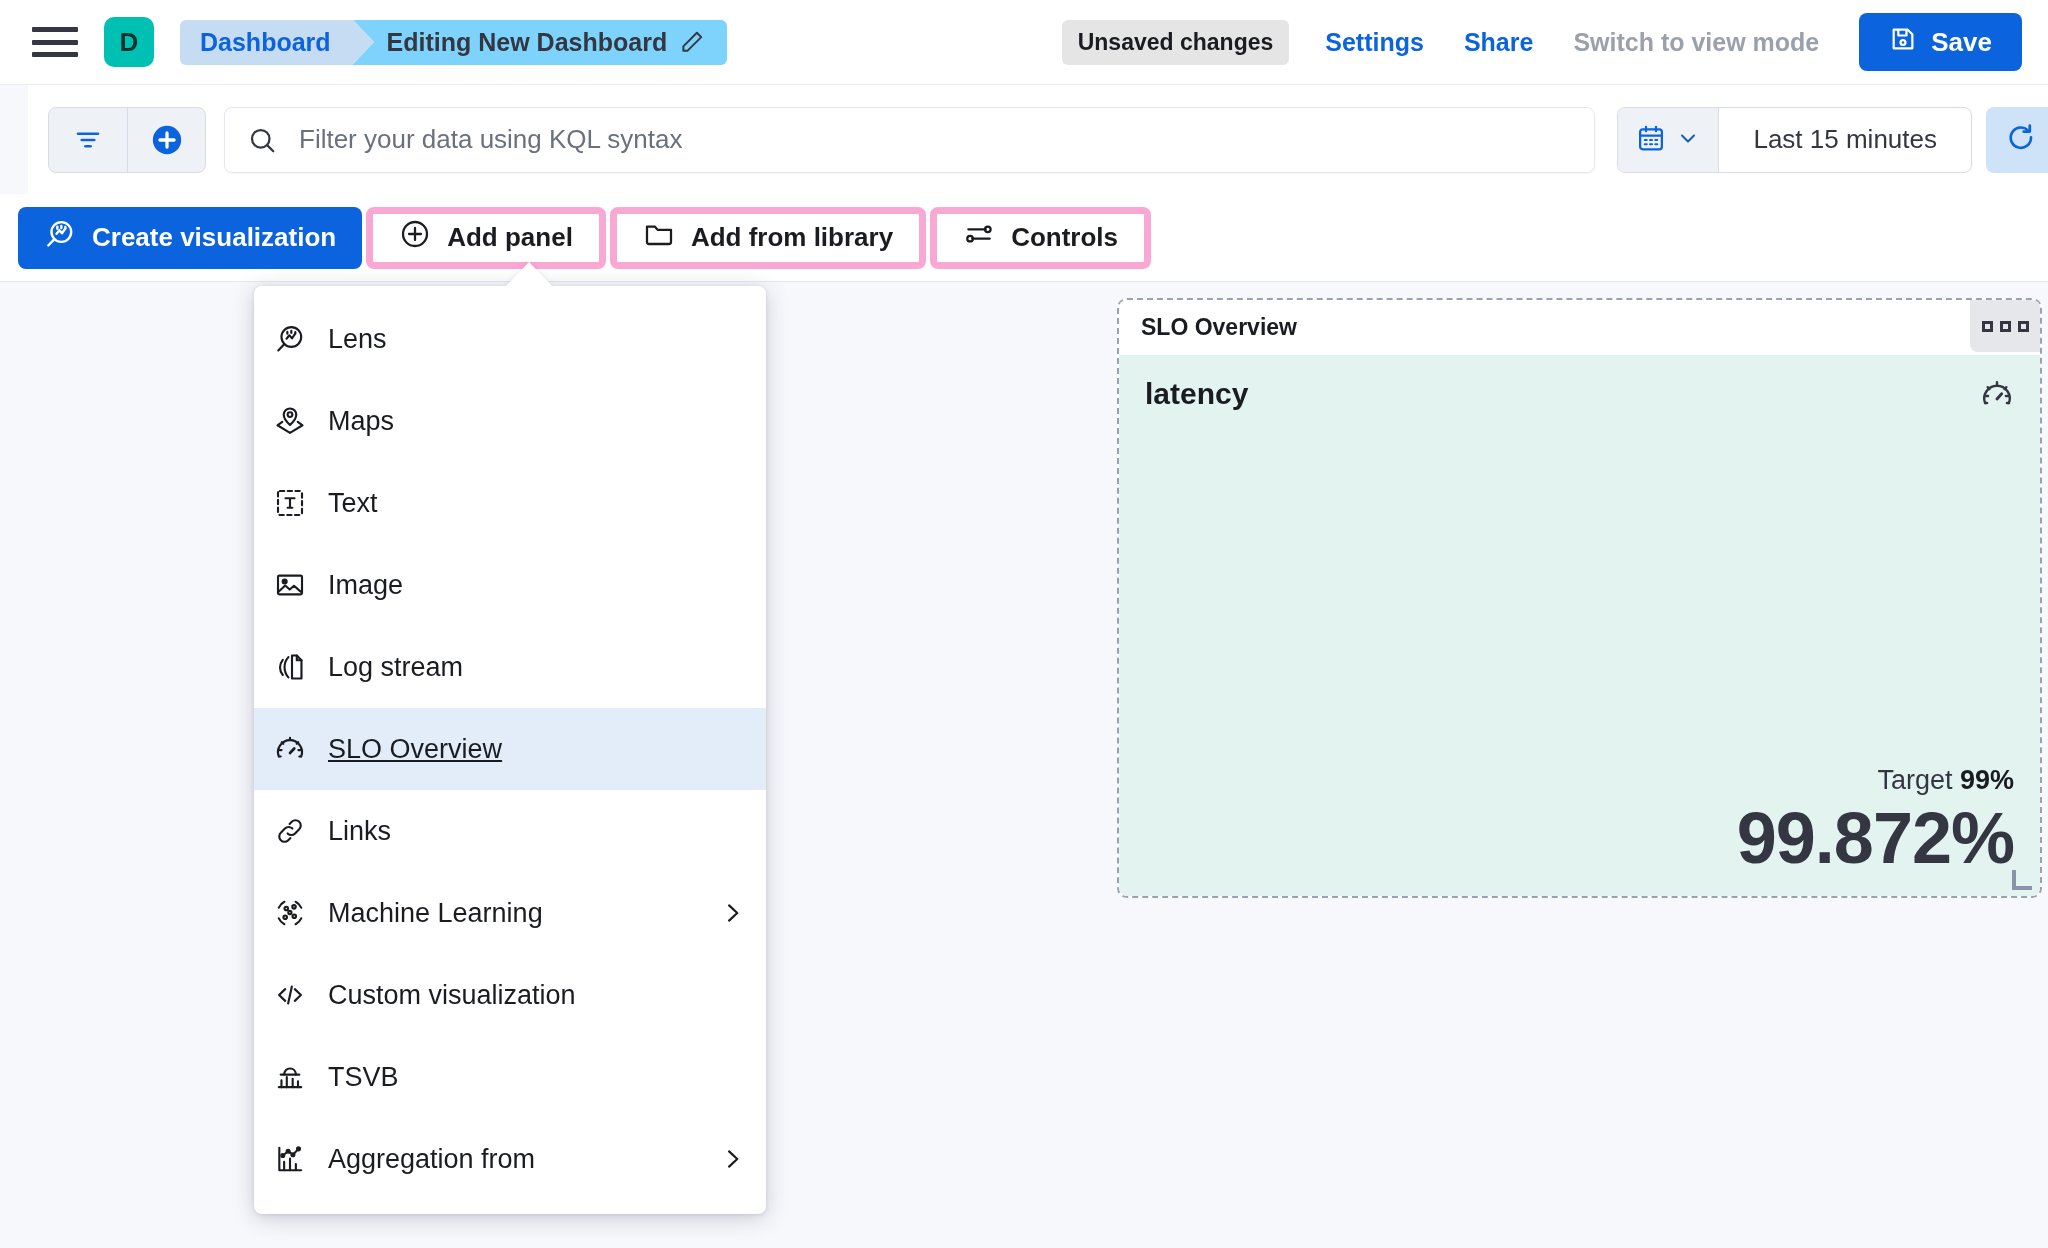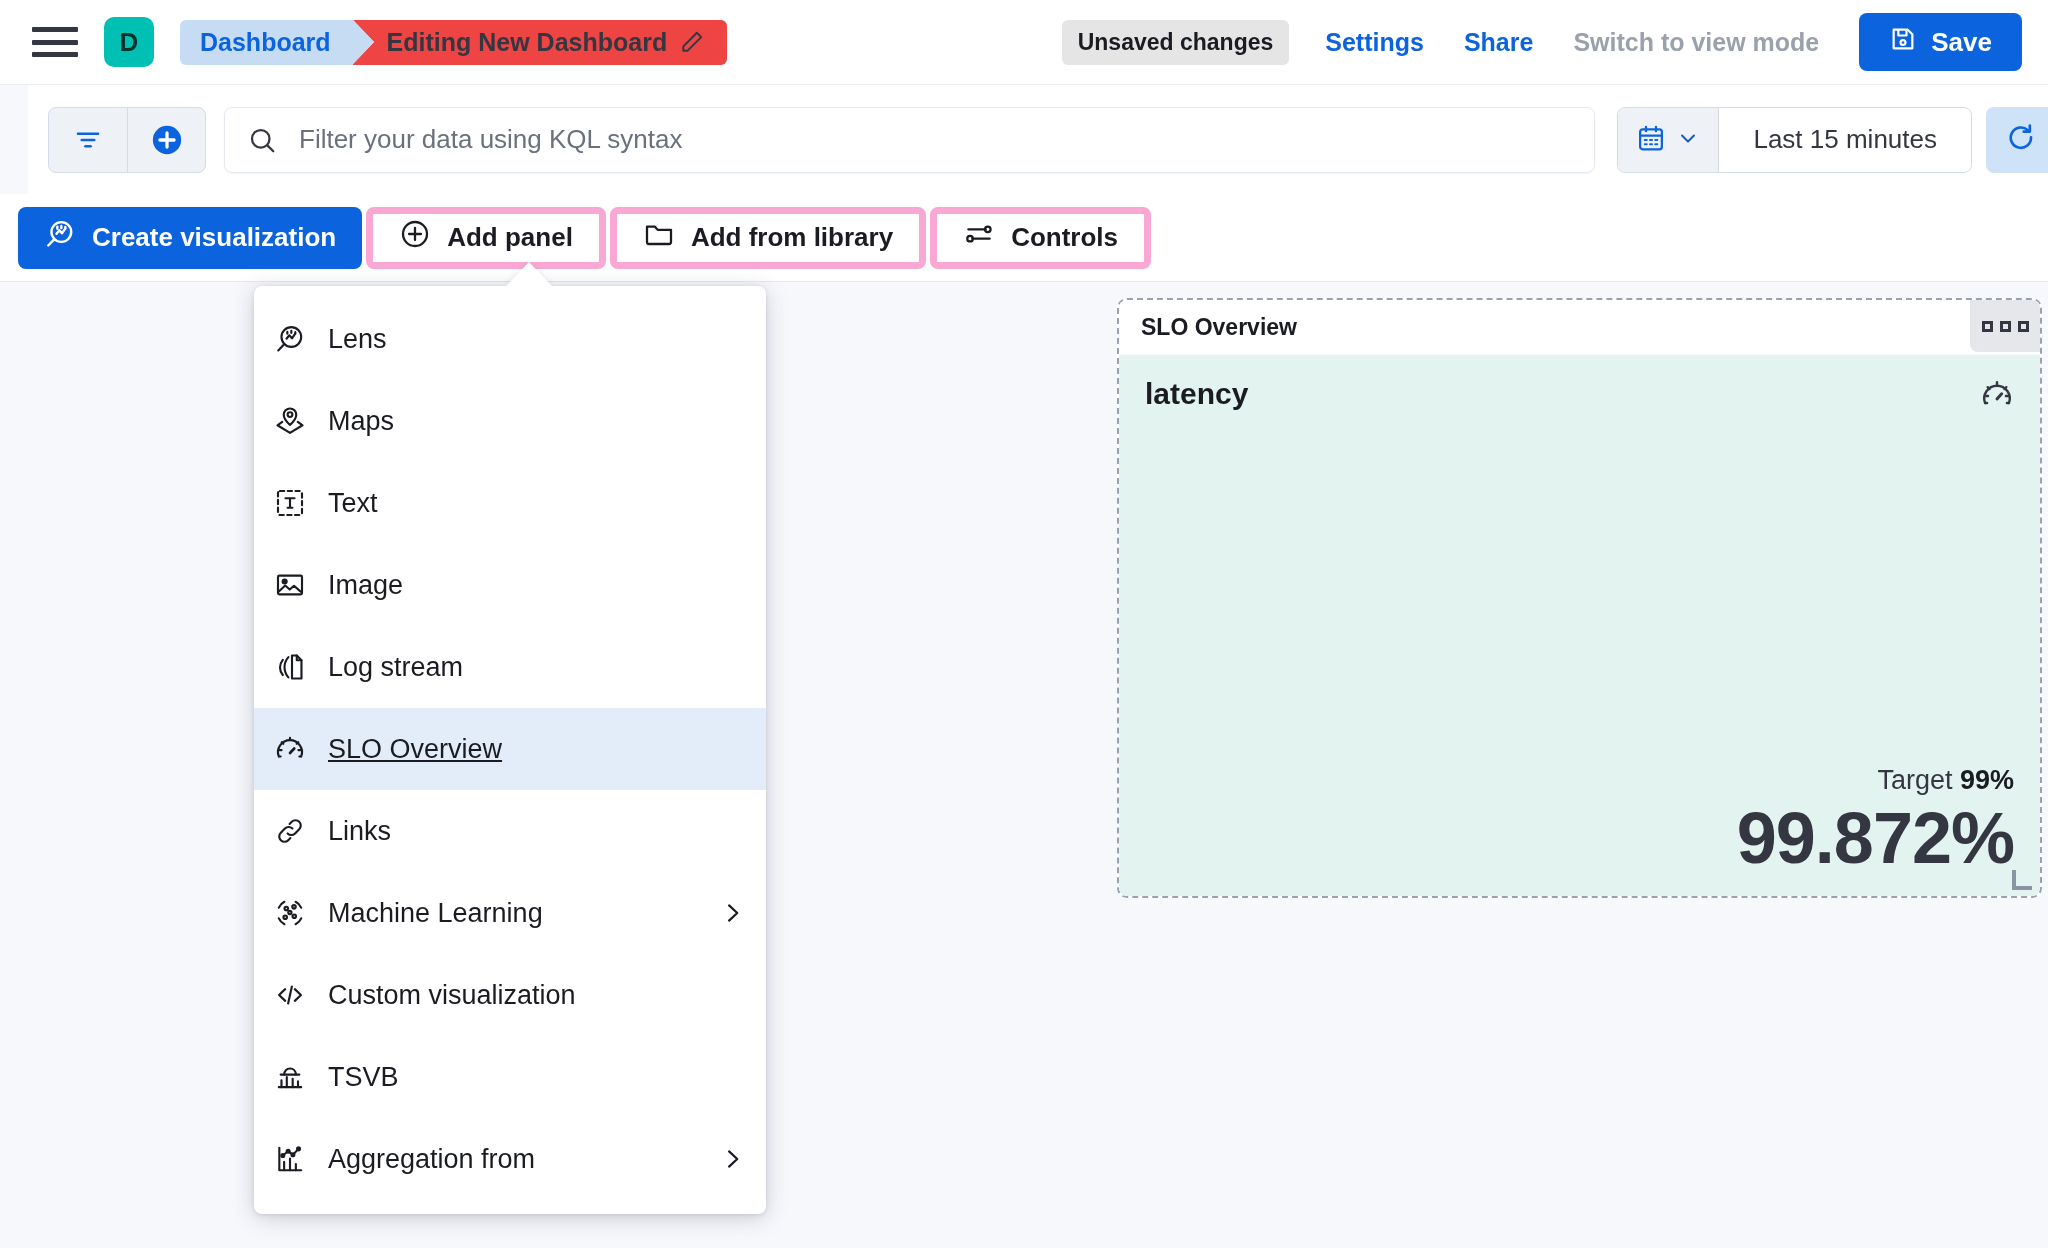--- a/index.html
+++ b/index.html
@@ -39,21 +39,21 @@
   .crumb-1 {
     background: #C5DCF2; color: #0B64DD; padding: 0 22px 0 20px;
     border-radius: 6px 0 0 6px;
   }
   .crumb-1::after {
     content:""; position:absolute; right:-21px; top:0;
     border-top: 22px solid transparent; border-bottom: 22px solid transparent;
     border-left: 21px solid #C5DCF2; z-index: 2;
   }
   .crumb-2 {
-    background: #ef4444; color: #343741; padding: 0 22px 0 34px;
+    background: #7dd3fc; color: #343741; padding: 0 22px 0 34px;
     border-radius: 0 6px 6px 0; margin-left: 0; cursor: default;
   }
   .crumb-2::before {
     content:""; position:absolute; left:0; top:0;
     border-top: 22px solid transparent; border-bottom: 22px solid transparent;
     border-left: 21px solid #FFFFFF; z-index: 1;
   }
   .pencil { margin-left: 12px; display:flex; align-items:center; cursor: pointer; }
 
   .topbar-right {

